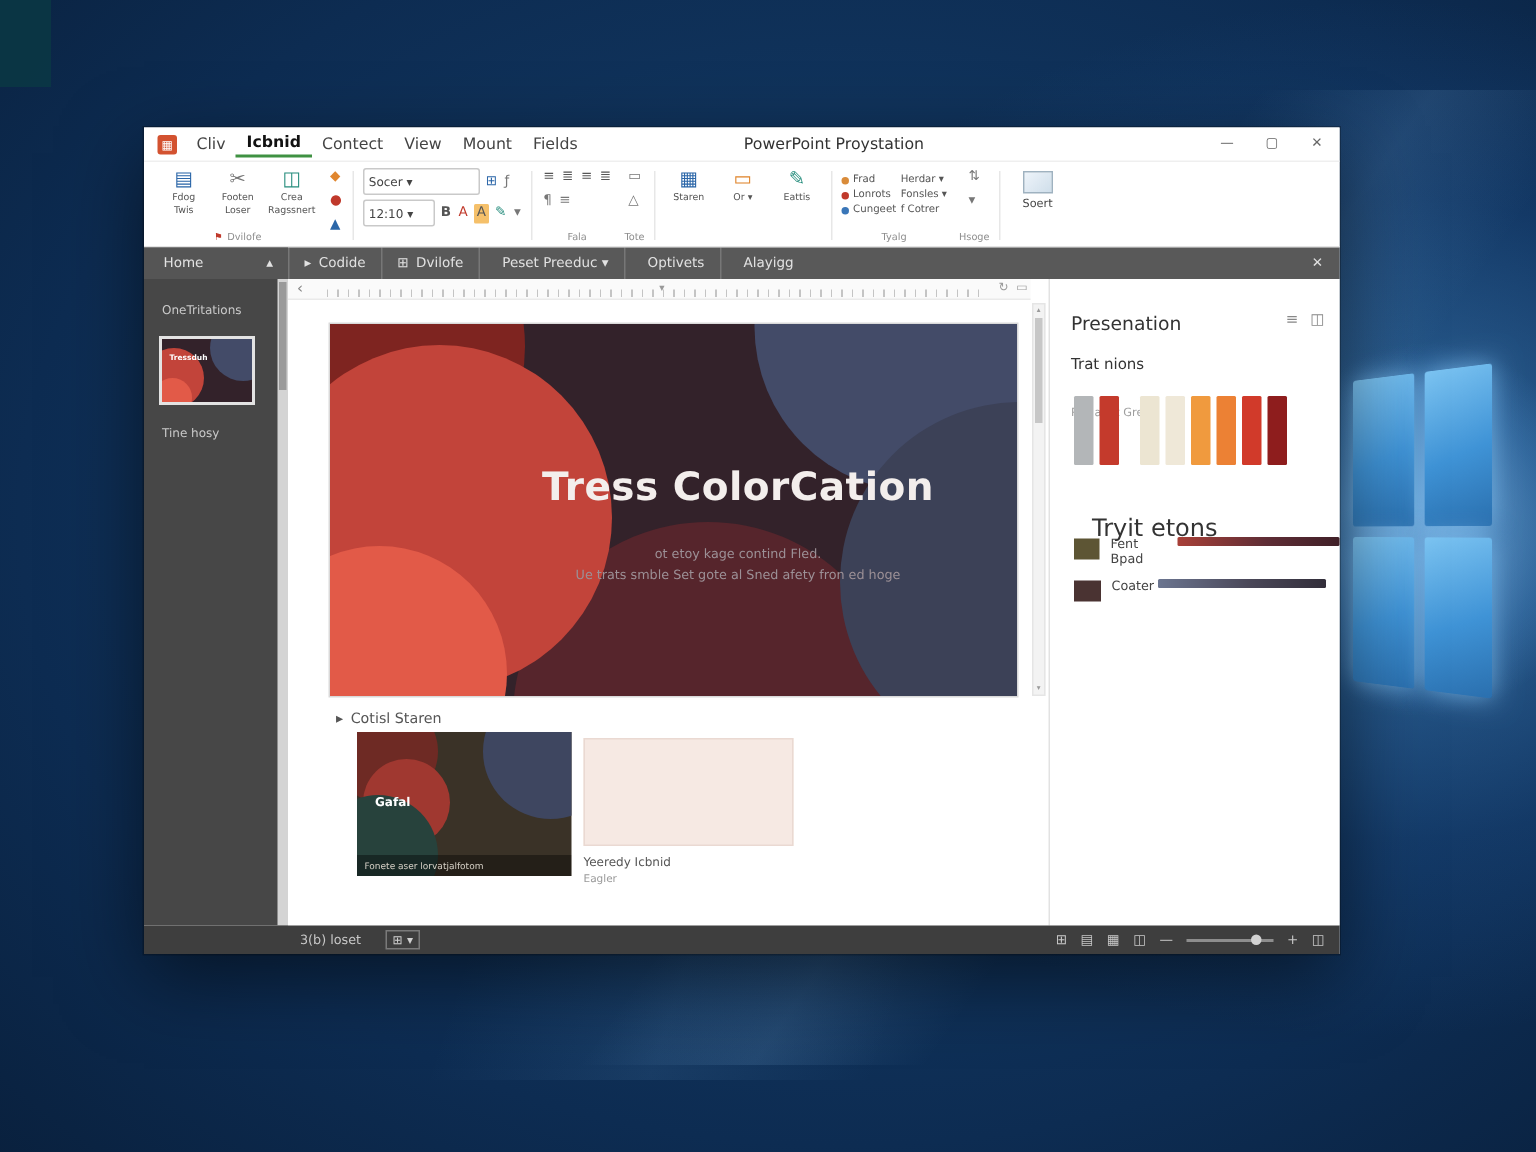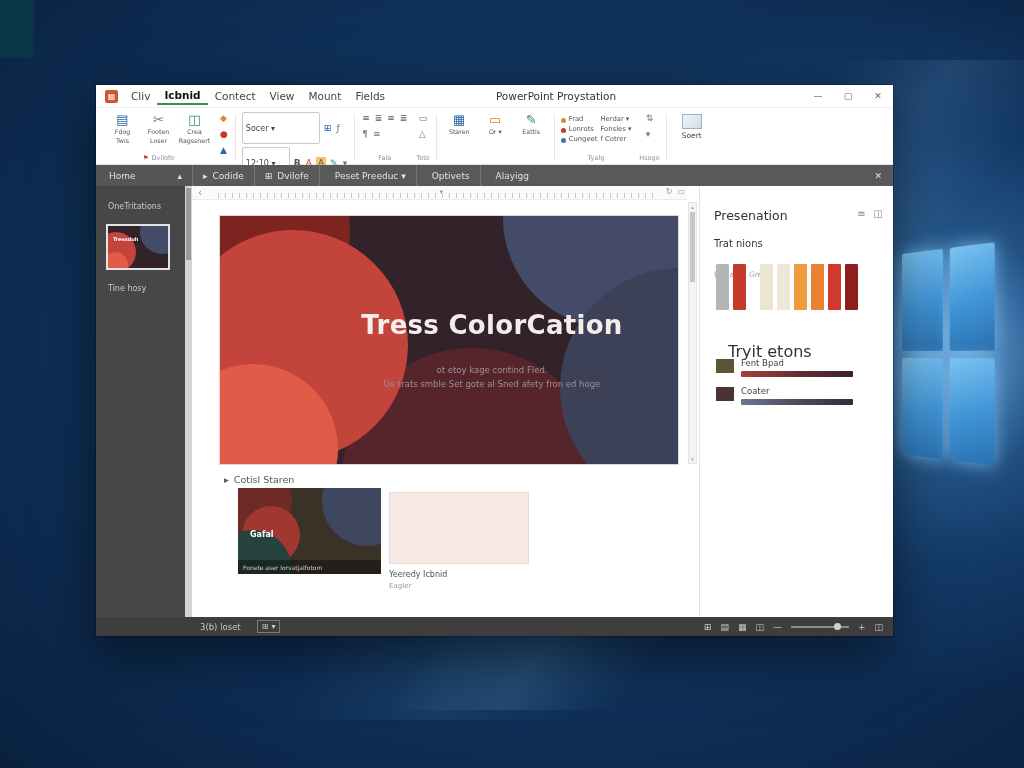--- a/index.html
+++ b/index.html
@@ -45,21 +45,21 @@
   .rgroup { display:flex; flex-direction:column; align-items:center; padding:0 4px; }
   .rcontent { flex:1; display:flex; align-items:flex-start; gap:3px; padding-top:2px; }
   .rcaption { font-size:6.5px; color:#8e8e8e; padding:1px 0 2px; display:flex; gap:3px; align-items:center; }
   .rdivider { width:1px; background:#e7e7e7; margin:4px 2px; }
   .bigbtn { display:flex; flex-direction:column; align-items:center; width:33px; gap:1px; cursor:default; }
   .bigbtn .bi { font-size:13px; line-height:15px; }
   .bigbtn .bt { font-size:6.3px; line-height:1.2; text-align:center; color:#555; }
   .fcol { display:flex; flex-direction:column; gap:3px; }
   .frow { display:flex; gap:3px; align-items:center; }
   .combo { border:1px solid #c9c9c9; border-radius:2px; font-size:8px; color:#444; padding:0 3px; background:#fff;
-    display:inline-flex; gap:5px; align-items:center; height:32px; }
+    display:inline-flex; gap:5px; align-items:center; height:18px; }
   .gbtn { font-size:9px; line-height:13px; padding:0 1px; }
   .c-blue { color:#2b66a8; } .c-red { color:#c0392b; } .c-orange { color:#e0862e; }
   .c-teal { color:#2a8f7f; } .c-gray { color:#777; }
   .hl-orange { background:#f5c06a; border-radius:1px; padding:0 2px; }
   .ecol { display:flex; flex-direction:column; gap:2px; font-size:6.8px; color:#555; padding-top:3px; }
   .eitem { display:flex; gap:3px; align-items:flex-end; }
   .dot { width:5px; height:5px; border-radius:50%; display:inline-block; }
   .d1 { background:#d98b3a; } .d2 { background:#c0392b; } .d3 { background:#3a76b8; }
   .soert { width:46px; display:flex; flex-direction:column; align-items:center; gap:2px; padding-top:4px; }
   .soert .si { width:20px; height:15px; border:1px solid #9fb2c0; background:linear-gradient(135deg,#eef4fa,#cfdeea); }
@@ -107,42 +107,42 @@
   .slide-sub { position:absolute; left:0; right:0; top:148px; text-align:center; padding-left:86px;
     color:#9c9096; font-size:8.5px; line-height:1.6; }
 
   .vscroll { position:absolute; right:2px; top:16px; width:9px; height:262px; background:#f3f3f3;
     border:1px solid #e5e5e5; }
   .vs-arrow { position:absolute; left:0; right:0; text-align:center; font-size:5px; color:#9a9a9a; }
   .vs-up { top:1px; } .vs-down { bottom:1px; }
   .vs-thumb { position:absolute; left:1px; top:9px; width:5px; height:70px; background:#c7c7c7; }
 
   .sec-label { position:absolute; left:32px; top:288px; font-size:9.5px; color:#555; display:flex; gap:5px; align-items:center; }
-  .thumb1 { position:absolute; left:46px; top:302px; width:143px; height:86px; overflow:hidden; }
+  .thumb1 { position:absolute; left:46px; top:302px; width:143px; height:96px; overflow:hidden; }
   .thumb1 .mc { position:absolute; border-radius:50%; }
   .t1-title { position:absolute; left:12px; top:42px; font-size:8px; font-weight:bold; color:#fff; }
   .t1-cap { position:absolute; left:0; right:0; bottom:0; height:14px; background:rgba(0,0,0,0.38);
     color:#d6d0c6; font-size:6px; display:flex; align-items:center; padding:0 5px; }
   .thumb2 { position:absolute; left:197px; top:306px; width:140px; height:72px; border:1px solid #ead9d2; }
   .t2-cap1 { position:absolute; left:197px; top:384px; font-size:8px; color:#555; }
   .t2-cap2 { position:absolute; left:197px; top:396px; font-size:7px; color:#999; }
 
   .rightpanel { width:193px; flex:0 0 auto; background:#fff; position:relative; }
   .pp-title { position:absolute; left:14px; top:22px; font-size:12.5px; color:#333; }
   .pp-icons { position:absolute; right:10px; top:22px; font-size:10px; color:#888; display:flex; gap:8px; }
   .pp-sec1 { position:absolute; left:14px; top:52px; font-size:10px; color:#333; }
   .pp-sub { position:absolute; left:14px; top:66px; font-size:7.5px; color:#9e9e9e;margin-top:18px; }
   .swatches { position:absolute; left:16px; top:78px; display:flex; gap:4px; }
   .sw { width:13px; height:46px; border-radius:1px; }
   .sw.gap { margin-left:10px; }
   .pp-sec2 { position:absolute; left:14px; top:156px; font-size:16px; color:#333;margin-left:14px; }
   .pitem { position:absolute; left:16px; display:flex; gap:7px; }
   .pi1 { top:172px; } .pi2 { top:200px; }
   .pswatch { width:18px; height:14px; margin-top:1px; }
-  .pcol { display:flex; flex-direction:column; gap:3px; }
+  .pcol { display:flex; flex-direction:row; gap:3px; }
   .plabel { font-size:8.5px; color:#444; }
   .pbar { width:112px; height:6px; border-radius:1px; }
 
   .statusbar { height:19px; background:#3e3e3e; display:flex; align-items:center; color:#c8c8c8;
     font-size:8.5px; position:relative; flex:0 0 auto; }
   .st-left { margin-left:104px; }
   .st-box { margin-left:16px; border:1px solid #7a7a7a; height:13px; padding:0 4px; font-size:8px;
     display:flex; align-items:center; gap:3px; color:#d0d0d0; }
   .st-right { position:absolute; right:10px; display:flex; align-items:center; gap:9px; }
   .st-icon { font-size:9px; }

